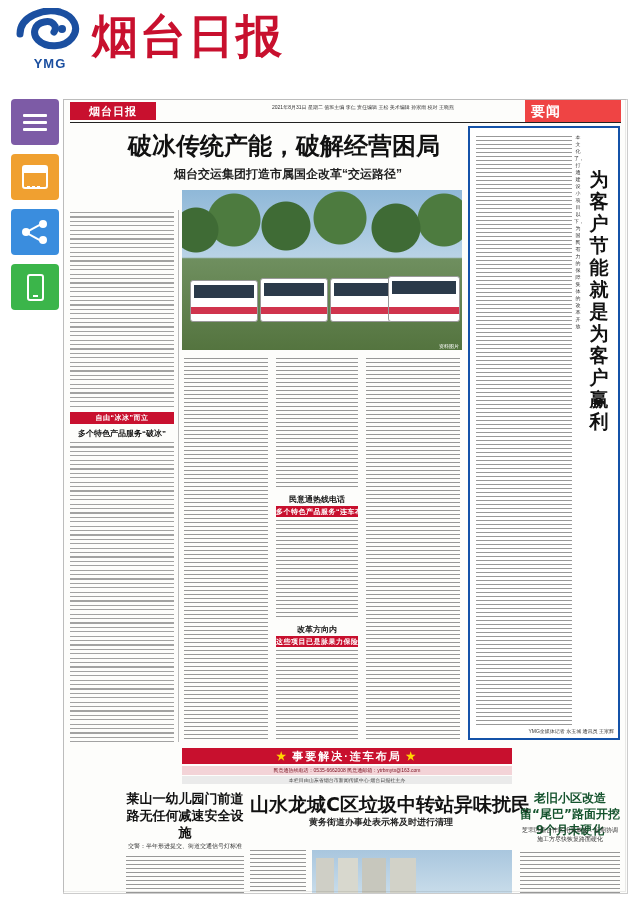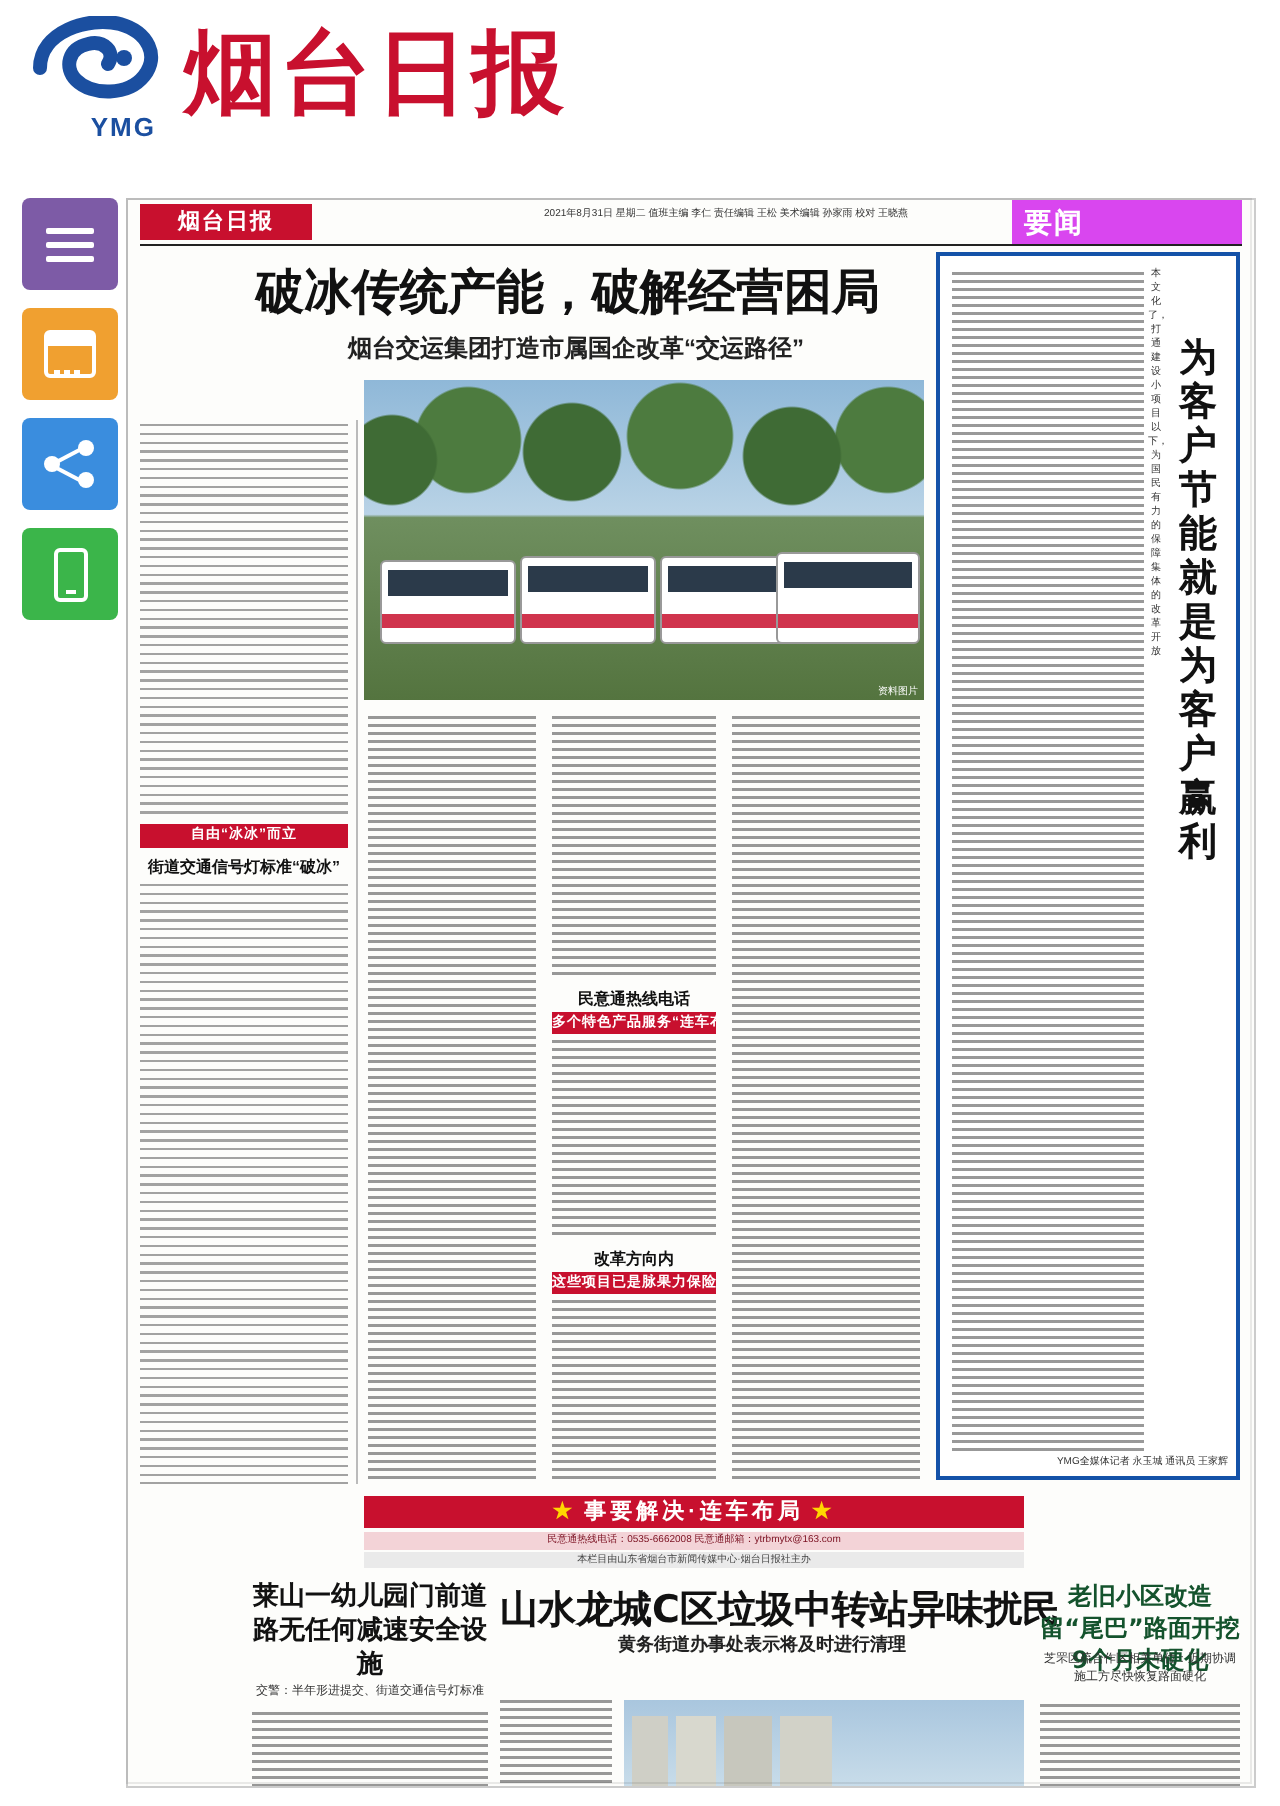--- a/index.html
+++ b/index.html
@@ -30,21 +30,21 @@
   }
   .logo-swirl {
     position: absolute;
     left: 0; top: 0;
     width: 66px; height: 48px;
   }
   .logo-text {
     position: absolute;
     left: 6px; top: 48px;
     width: 56px;
-    text-align: right;
+    text-align: center;
     font-size: 13px;
     font-weight: bold;
     letter-spacing: 1px;
     color: #1b4fa0;
     font-family: "Liberation Sans", sans-serif;
   }
   .masthead-title {
     position: absolute;
     left: 92px; top: 8px;
     font-size: 46px;
@@ -169,22 +169,22 @@
     position: absolute;
     right: 173px; top: 4px;
     font-size: 5px;
     color: #333;
     text-align: right;
     line-height: 7px;
   }
   .section-tag {
     position: absolute;
     right: 6px; top: 0px;
-    width: 115px; height: 22px;
-    background: #d946ef;
+    width: 96px; height: 22px;
+    background: #ef4444;
     color: #fff;
   }
   .section-tag .label {
     position: absolute;
     left: 6px; top: 2px;
     font-size: 14px;
     font-weight: bold;
     letter-spacing: 1px;
     line-height: 18px;
   }
@@ -554,21 +554,21 @@
         <div class="win"></div>
           <div class="stripe"></div>
       </div>
       <div class="photo-credit">资料图片</div>
     </div>
 
     <div class="col" style="left:6px; top:112px; width:104px; height:196px;">
       <div class="lines"></div>
     </div>
     <div class="red-band" style="left:6px; top:312px; width:104px; height:12px;">自由“冰冰”而立</div>
-    <div class="sub-head" style="left:6px; top:328px; width:104px;">街道交通信号灯标准“破冰”</div>
+    <div class="sub-head" style="left:6px; top:328px; width:104px;">多个特色产品服务“破冰”</div>
     <div class="col" style="left:6px; top:342px; width:104px; height:300px;">
       <div class="lines"></div>
     </div>
 
     <div class="col-rule" style="left:114px; top:110px; height:532px;"></div>
 
     <div class="col" style="left:120px; top:258px; width:84px; height:384px;">
       <div class="lines dense"></div>
     </div>
     <div class="col" style="left:212px; top:258px; width:82px; height:130px;">

